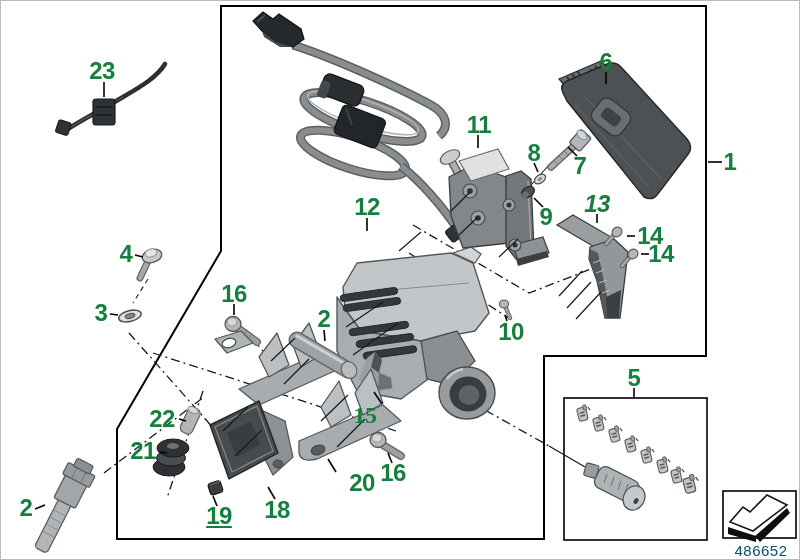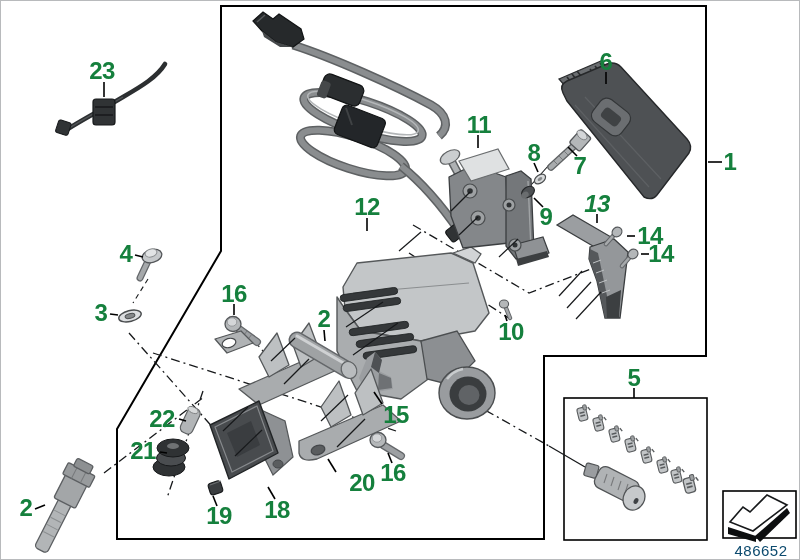--- a/index.html
+++ b/index.html
@@ -350,26 +350,26 @@
       <div class="callout" style="left: 605px; top: 61px;">6</div>
       <div class="callout" style="left: 579px; top: 165px;">7</div>
       <div class="callout" style="left: 533px; top: 152px;">8</div>
       <div class="callout" style="left: 545px; top: 216px;">9</div>
       <div class="callout" style="left: 510px; top: 331px;">10</div>
       <div class="callout" style="left: 478px; top: 124px;">11</div>
       <div class="callout" style="left: 366px; top: 206px;">12</div>
       <div class="callout" style="left: 596px; top: 203px; font-style: italic;">13</div>
       <div class="callout" style="left: 649px; top: 235px;">14</div>
       <div class="callout" style="left: 660px; top: 253px;">14</div>
-      <div class="callout" style="left: 395px; top: 414px;">15</div>
+      <div class="callout" style="left: 364px; top: 414px; font-family: Liberation Serif, serif;">15</div>
       <div class="callout" style="left: 233px; top: 293px;">16</div>
       <div class="callout" style="left: 392px; top: 472px;">16</div>
       <div class="callout" style="left: 323px; top: 318px;">2</div>
       <div class="callout" style="left: 276px; top: 509px;">18</div>
-      <div class="callout" style="left: 218px; top: 515px;">19</div>
+      <div class="callout" style="left: 218px; top: 515px; text-decoration: underline;">19</div>
       <div class="callout" style="left: 337px; top: 482px; margin-left: 24px;">20</div>
       <div class="callout" style="left: 142px; top: 450px;">21</div>
       <div class="callout" style="left: 161px; top: 418px;">22</div>
       <div class="callout" style="left: 101px; top: 70px;">23</div>
     </div>
 
 <div class="diagram-code" style="left: 760px; top: 549px;">486652</div>
 
 </div>
 

